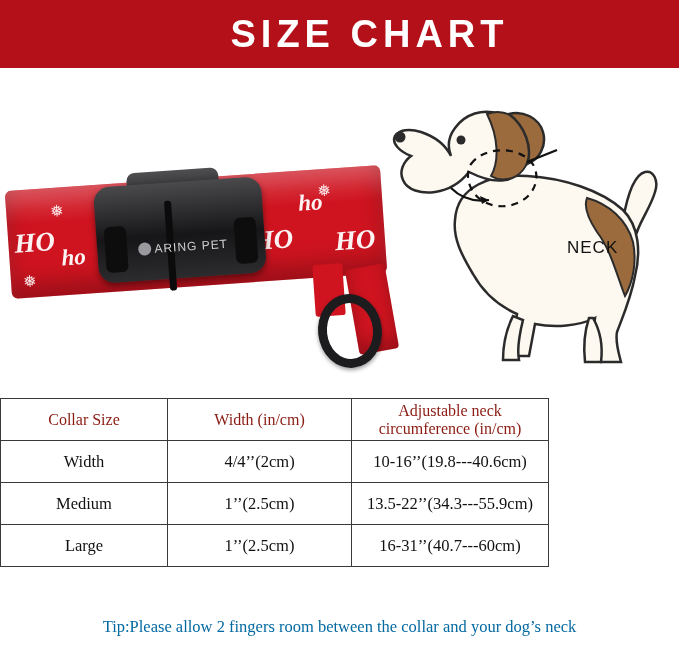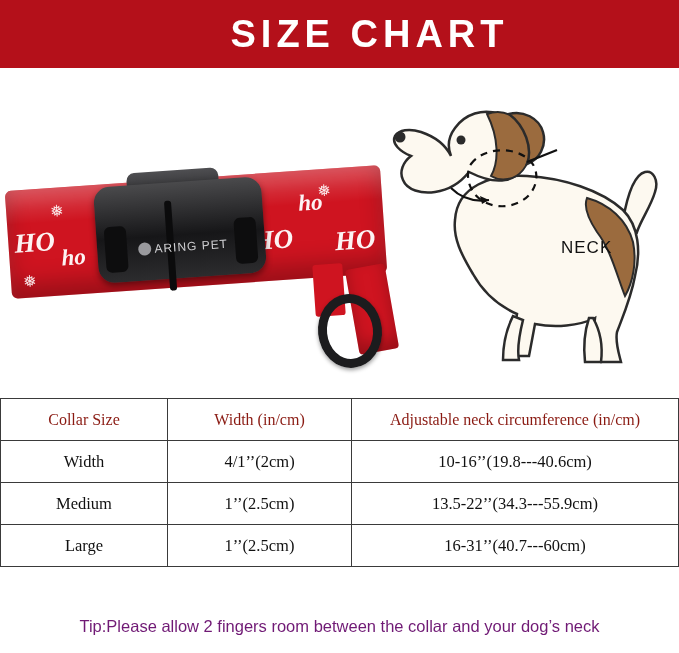--- a/index.html
+++ b/index.html
@@ -196,38 +196,38 @@
   
   .dog-wrap {
     position: absolute;
     right: 6px;
     top: 2px;
     width: 286px;
     height: 326px;
   }
   .neck-label {
     position: absolute;
-    left: 174px;
+    left: 180px;
     top: 168px;
     font-family: "Liberation Sans", sans-serif;
     font-size: 17px;
     letter-spacing: 1px;
     color: #111;
   }
 
   
   .table-area {
     position: absolute;
     left: 0;
     top: 398px;
     width: 679px;
   }
   table.size-table {
     border-collapse: collapse;
-    width: 679px;
+    width: 549px;
     table-layout: fixed;
   }
   table.size-table th,
   table.size-table td {
     border: 1px solid #3a3a3a;
     height: 41px;
     text-align: center;
     font-size: 16.5px;
     font-family: "Liberation Serif", serif;
     color: #111;
@@ -243,22 +243,22 @@
   table.size-table tr td:first-child { }
   table.size-table tr:first-child th { border-top: 1px solid #3a3a3a; }
 
   .tip {
     position: absolute;
     left: 0;
     top: 617px;
     width: 679px;
     text-align: center;
     font-size: 16.5px;
-    font-family: Liberation Sans, sans-serif;
-    color: #701a75;
+    font-family: Liberation Serif, serif;
+    color: #0369a1;
   }
 </style>
 </head>
 <body>
 
 <div class="header">
   <div class="header-bar-left"></div>
   <div class="header-bar-right"></div>
   <div class="header-title">SIZE CHART</div>
 </div>
@@ -347,21 +347,21 @@
     <thead>
       <tr>
         <th>Collar Size</th>
         <th>Width (in/cm)</th>
         <th>Adjustable neck circumference (in/cm)</th>
       </tr>
     </thead>
     <tbody>
       <tr>
         <td>Width</td>
-        <td>4/1’’(2cm)</td>
+        <td>4/4’’(2cm)</td>
         <td>10-16’’(19.8---40.6cm)</td>
       </tr>
       <tr>
         <td>Medium</td>
         <td>1’’(2.5cm)</td>
         <td>13.5-22’’(34.3---55.9cm)</td>
       </tr>
       <tr>
         <td>Large</td>
         <td>1’’(2.5cm)</td>

